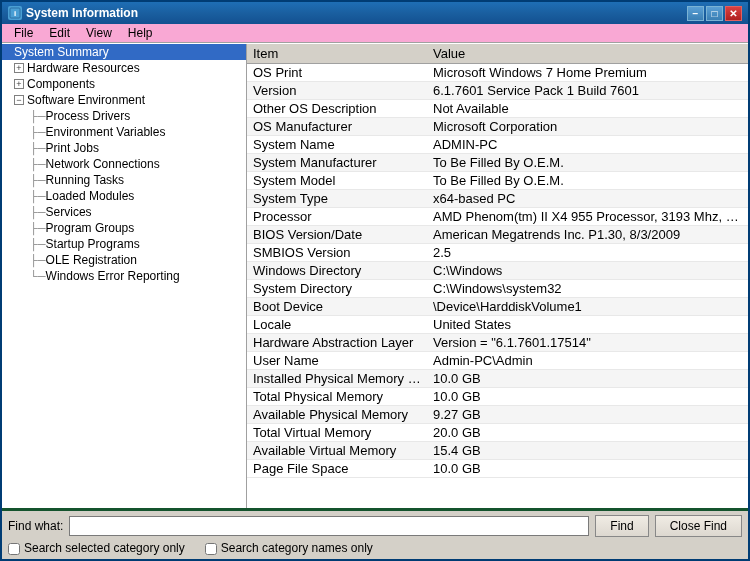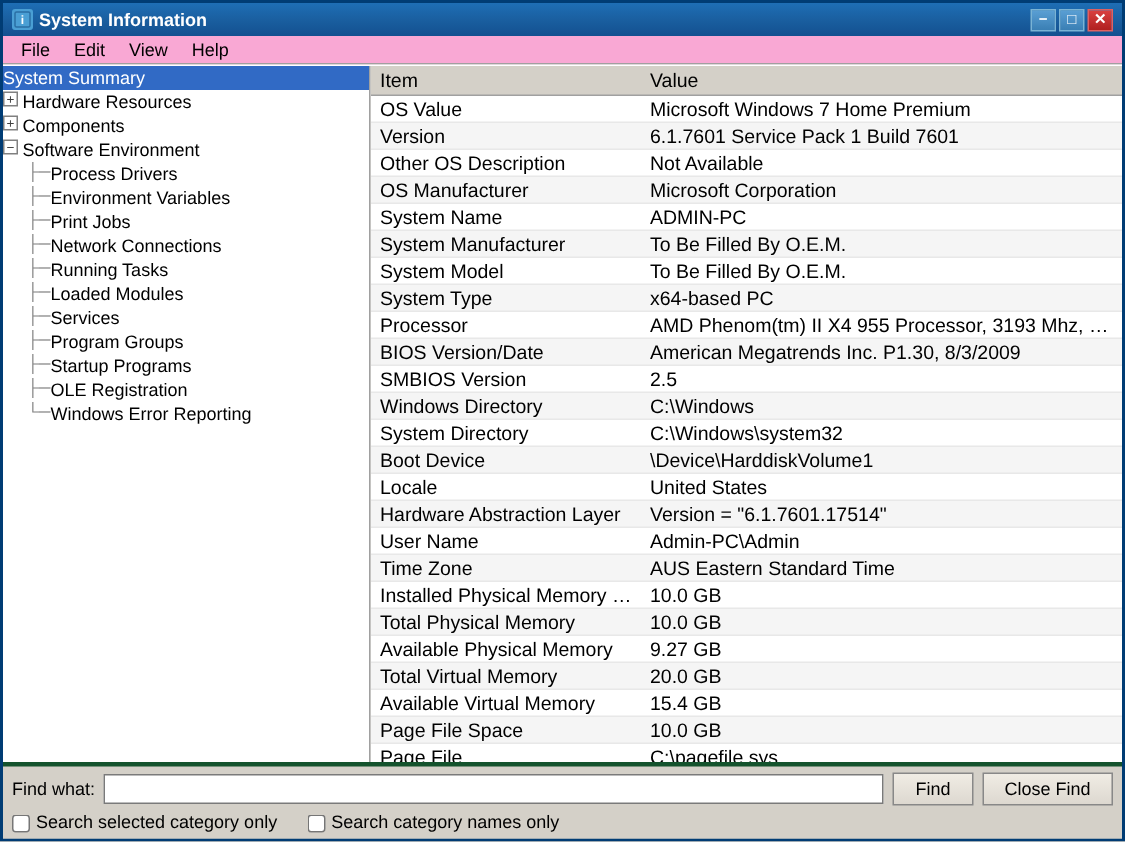--- a/index.html
+++ b/index.html
@@ -94,25 +94,25 @@
     }
     .sidebar {
       width: 245px;
       background: white;
       border-right: 1px solid #a0a0a0;
       overflow-y: auto;
       flex-shrink: 0;
       font-size: 12px;
     }
     .sidebar-item {
-      padding: 1px 0;
+      padding: 1px 12px;
       cursor: pointer;
       white-space: nowrap;
       display: flex;
-      align-items: flex-start;
+      align-items: center;
     }
     .sidebar-item.selected {
       background: #316ac5;
       color: white;
     }
     .expand-icon {
       width: 10px;
       height: 10px;
       border: 1px solid #808080;
       background: white;
@@ -315,21 +315,21 @@
     <div class="content-panel">
       <table class="info-table">
         <thead>
           <tr>
             <th>Item</th>
             <th>Value</th>
           </tr>
         </thead>
         <tbody id="table-body">
         <tr>
-              <td>OS Value</td>
+              <td>OS Print</td>
               <td>Microsoft Windows 7 Home Premium</td>
             </tr>
             <tr>
               <td>Version</td>
               <td>6.1.7601 Service Pack 1 Build 7601</td>
             </tr>
             <tr>
               <td>Other OS Description</td>
               <td>Not Available</td>
             </tr>
@@ -383,24 +383,20 @@
             </tr>
             <tr>
               <td>Hardware Abstraction Layer</td>
               <td>Version = "6.1.7601.17514"</td>
             </tr>
             <tr>
               <td>User Name</td>
               <td>Admin-PC\Admin</td>
             </tr>
             <tr>
-              <td>Time Zone</td>
-              <td>AUS Eastern Standard Time</td>
-            </tr>
-            <tr>
               <td>Installed Physical Memory (RAM)</td>
               <td>10.0 GB</td>
             </tr>
             <tr>
               <td>Total Physical Memory</td>
               <td>10.0 GB</td>
             </tr>
             <tr>
               <td>Available Physical Memory</td>
               <td>9.27 GB</td>
@@ -409,24 +405,20 @@
               <td>Total Virtual Memory</td>
               <td>20.0 GB</td>
             </tr>
             <tr>
               <td>Available Virtual Memory</td>
               <td>15.4 GB</td>
             </tr>
             <tr>
               <td>Page File Space</td>
               <td>10.0 GB</td>
-            </tr>
-            <tr>
-              <td>Page File</td>
-              <td>C:\pagefile.sys</td>
             </tr>
           </tbody>
       </table>
     </div>
   </div>
 
   <div class="bottom-bar">
     <div class="find-row">
       <label class="find-label">Find what:</label>
       <input class="find-input" type="text" style="">

